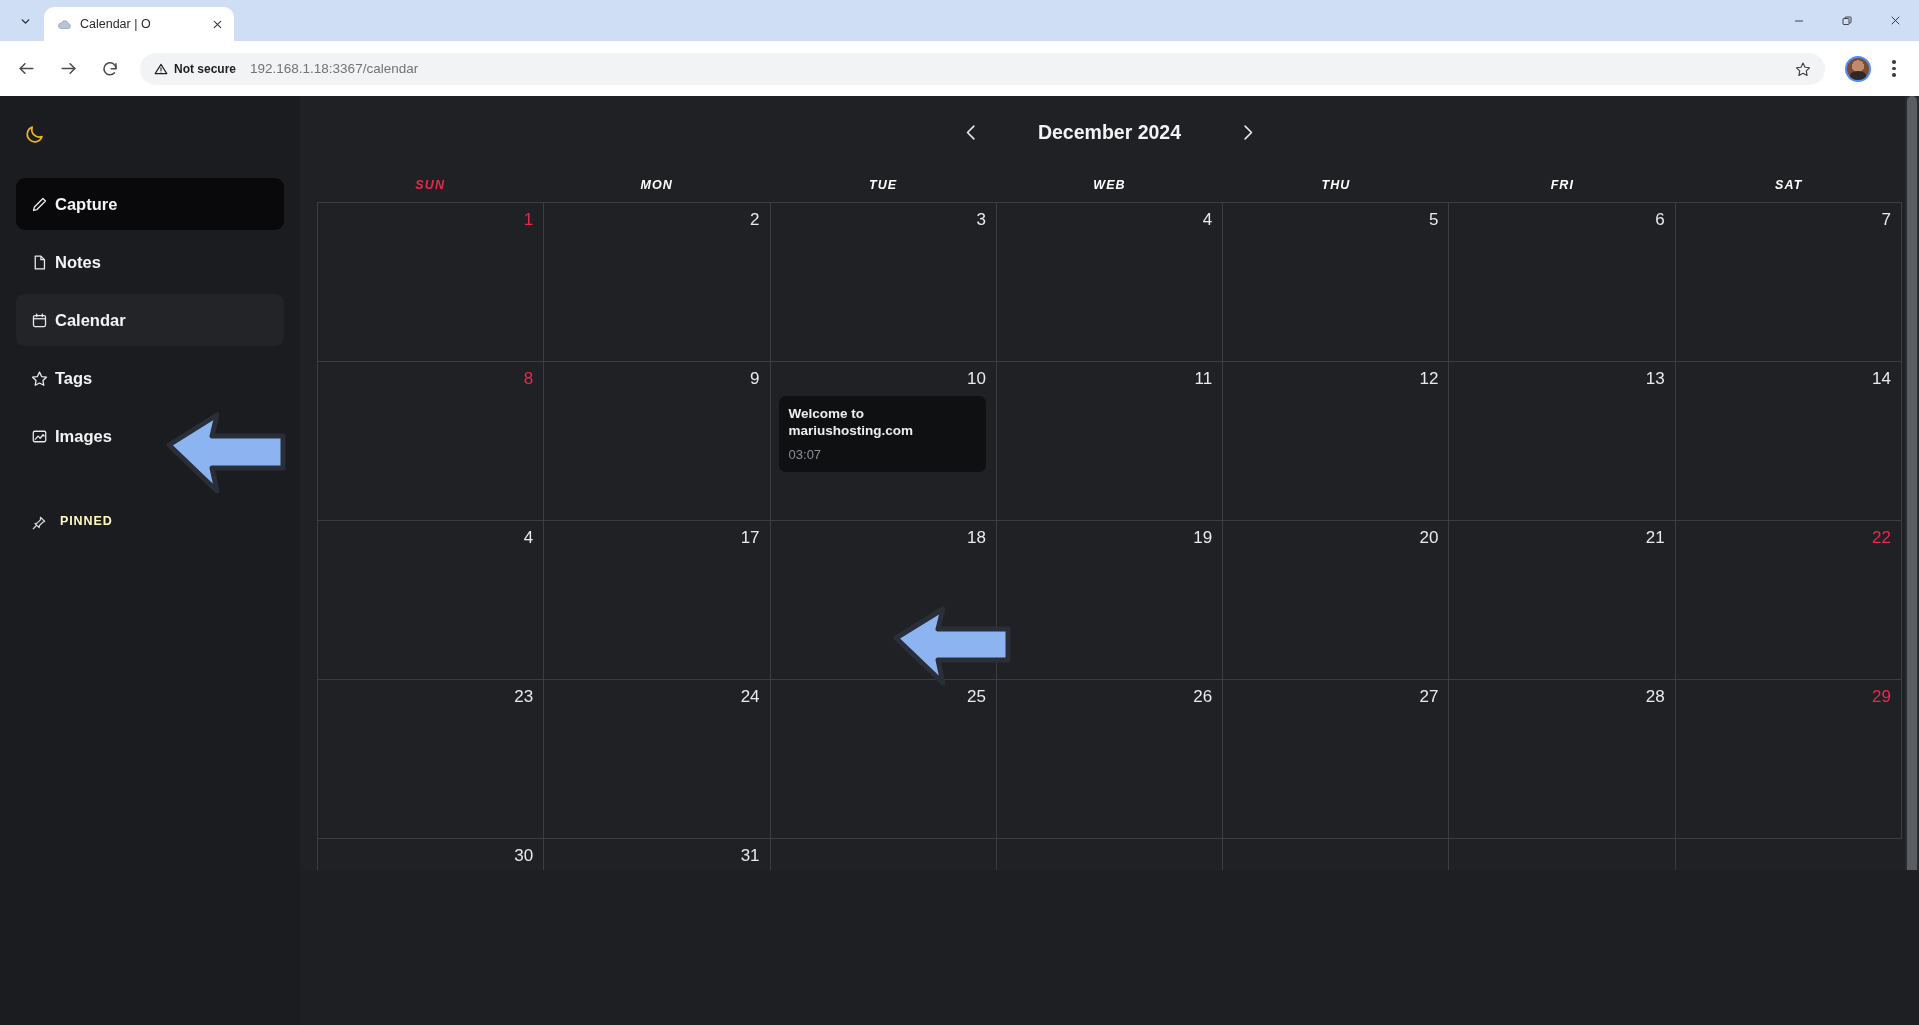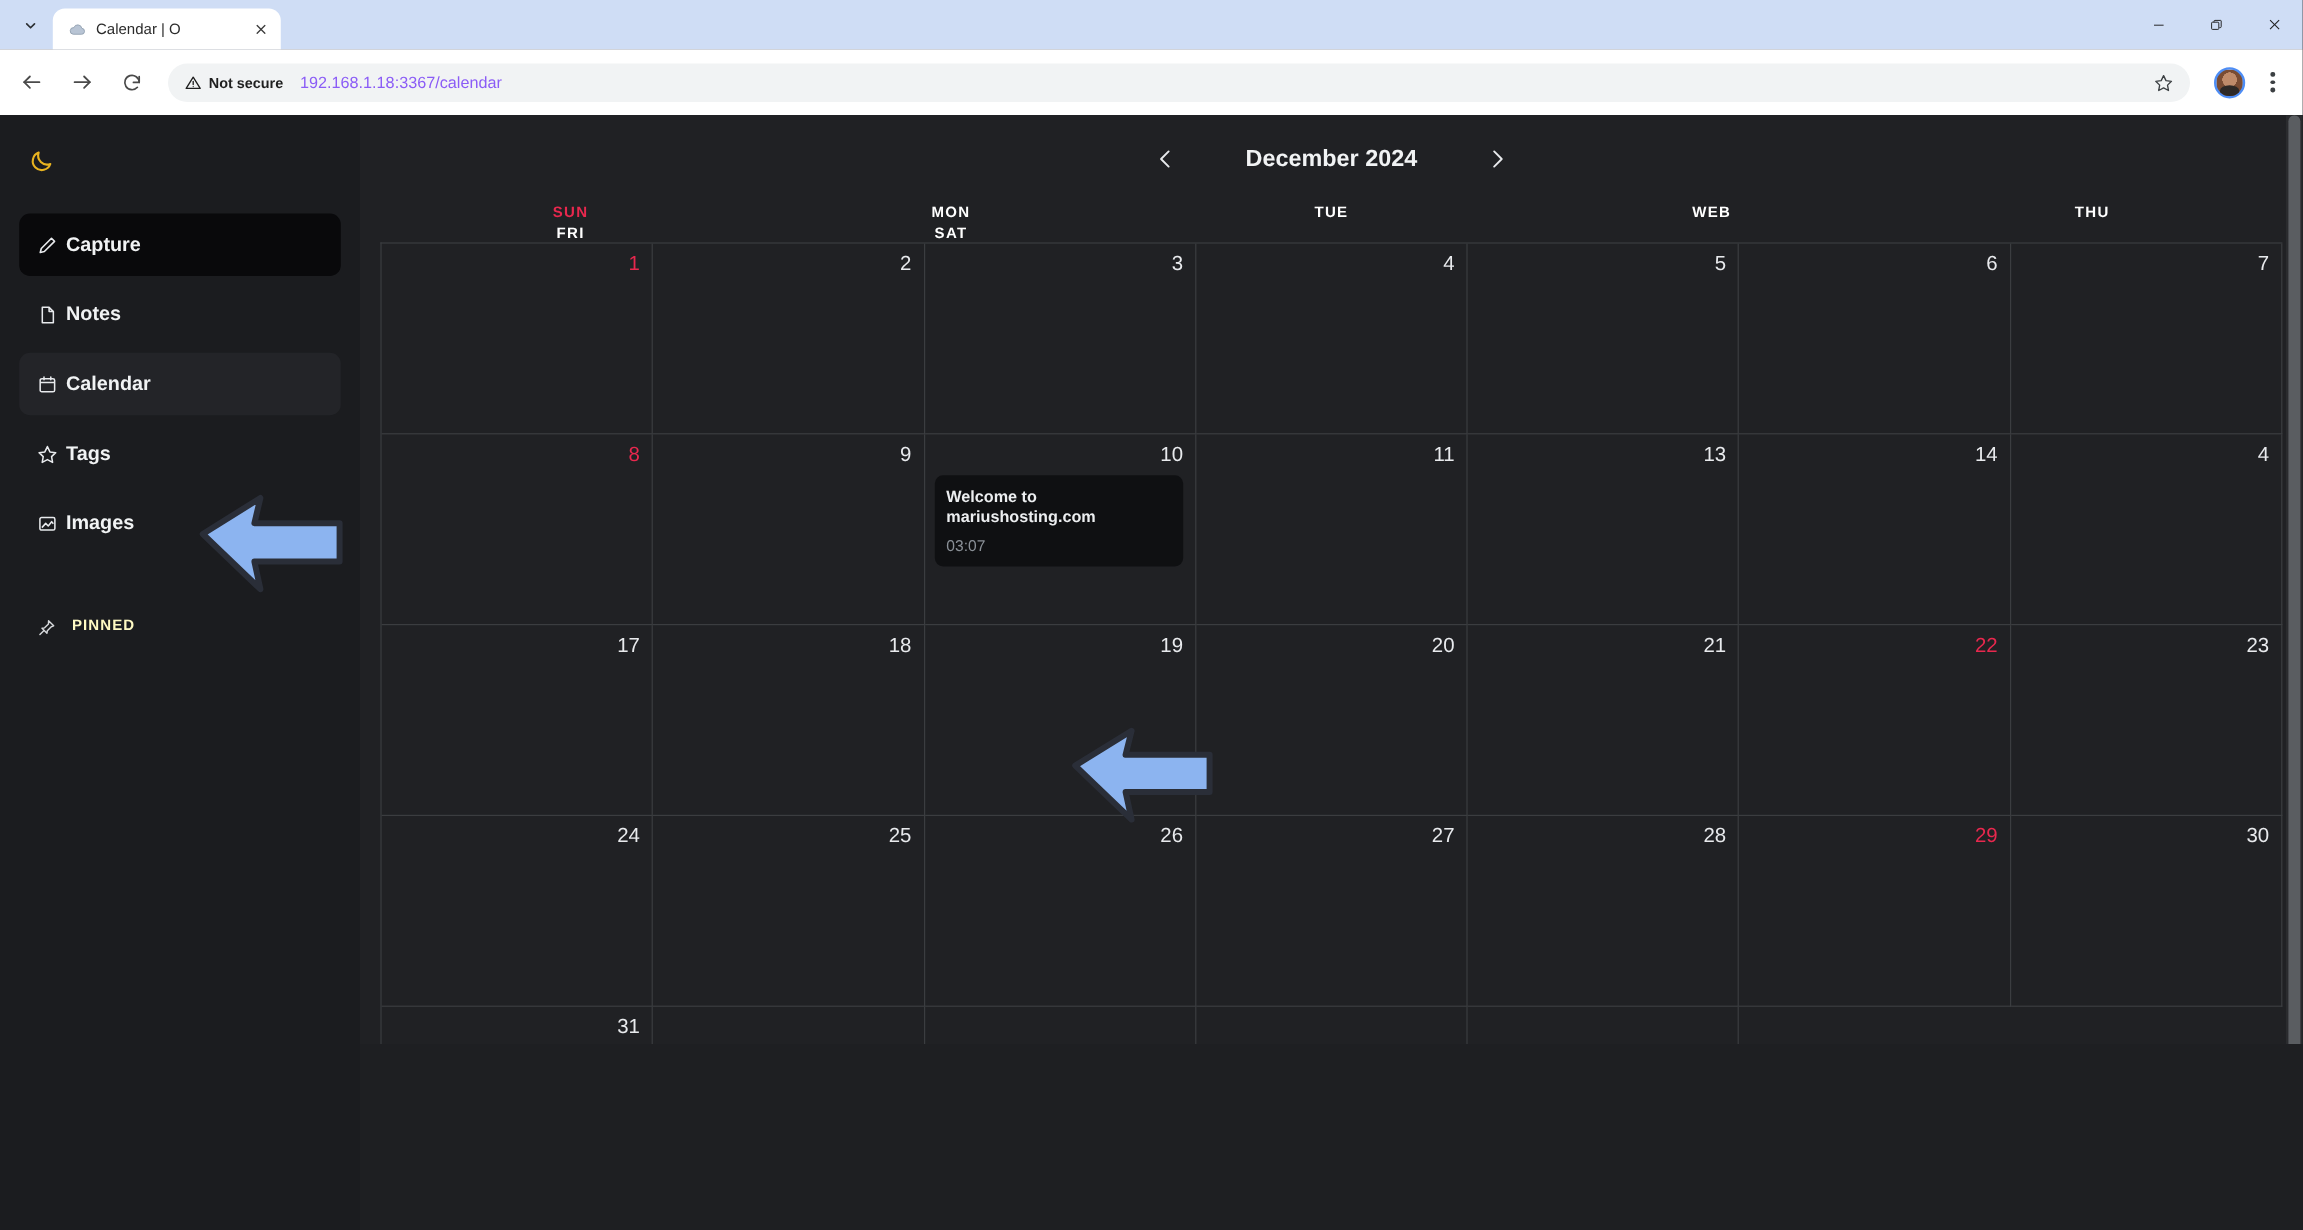--- a/index.html
+++ b/index.html
@@ -103,21 +103,21 @@
   .notsecure {
     display: flex; align-items: center; gap: 6px;
     color: #1f1f1f;
     font-size: 12px;
     font-weight: bold;
     margin-right: 14px;
     white-space: nowrap;
   }
   .omni-url {
     font-size: 13.5px;
-    color: #8b5cf6;
+    color: #737373;
     flex: 1 1 auto;
     white-space: nowrap;
     overflow: hidden;
   }
   .omni-star {
     width: 28px; height: 28px;
     display: flex; align-items: center; justify-content: center;
     border-radius: 50%;
     color: #3c4043;
     flex: 0 0 28px;
@@ -243,24 +243,25 @@
   }
   .cal-title {
     font-size: 19.5px;
     font-weight: bold;
     color: #f1f3f4;
     min-width: 190px;
     text-align: center;
   }
   .weekday-row {
     display: grid;
-    grid-template-columns: repeat(5, 1fr);
+    grid-template-columns: repeat(7, 1fr);
     padding: 0 17px 0 17px;
     height: 34px;
     align-items: center;
+    font-style: italic;
   }
   .weekday {
     text-align: center;
     font-size: 12.5px;
     font-weight: bold;
     letter-spacing: 1.1px;
     color: #ffffff;
   }
   .weekday.sun { color: #e8284e; }
 
@@ -561,20 +562,23 @@
         <div class="daynum">10</div>
         <div class="event">
           <div class="event-title">Welcome to mariushosting.com</div>
           <div class="event-time">03:07</div>
         </div>
       </div>
       <div class="cell">
           <div class="daynum">11</div>
         </div>
       <div class="cell">
+          <div class="daynum">12</div>
+        </div>
+      <div class="cell">
           <div class="daynum">13</div>
         </div>
       <div class="cell">
           <div class="daynum">14</div>
         </div>
 
       <div class="cell">
           <div class="daynum">4</div>
         </div>
       <div class="cell">

